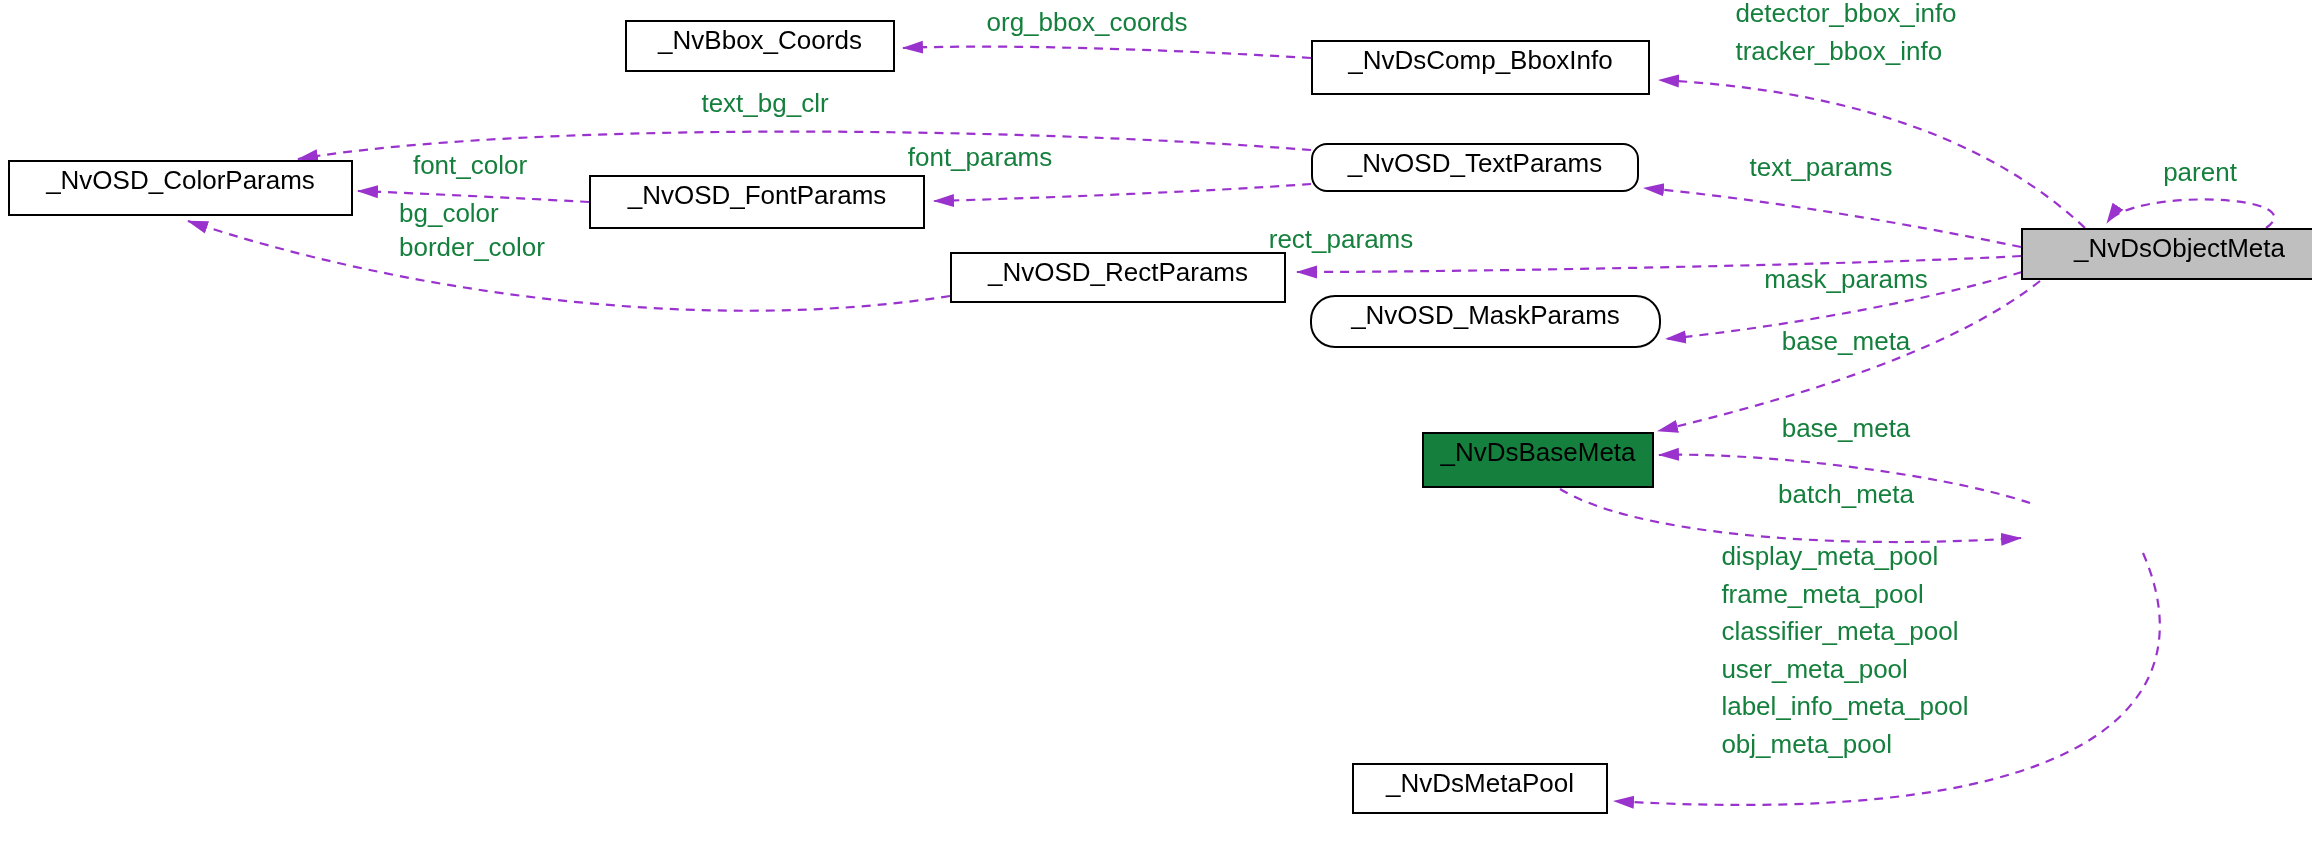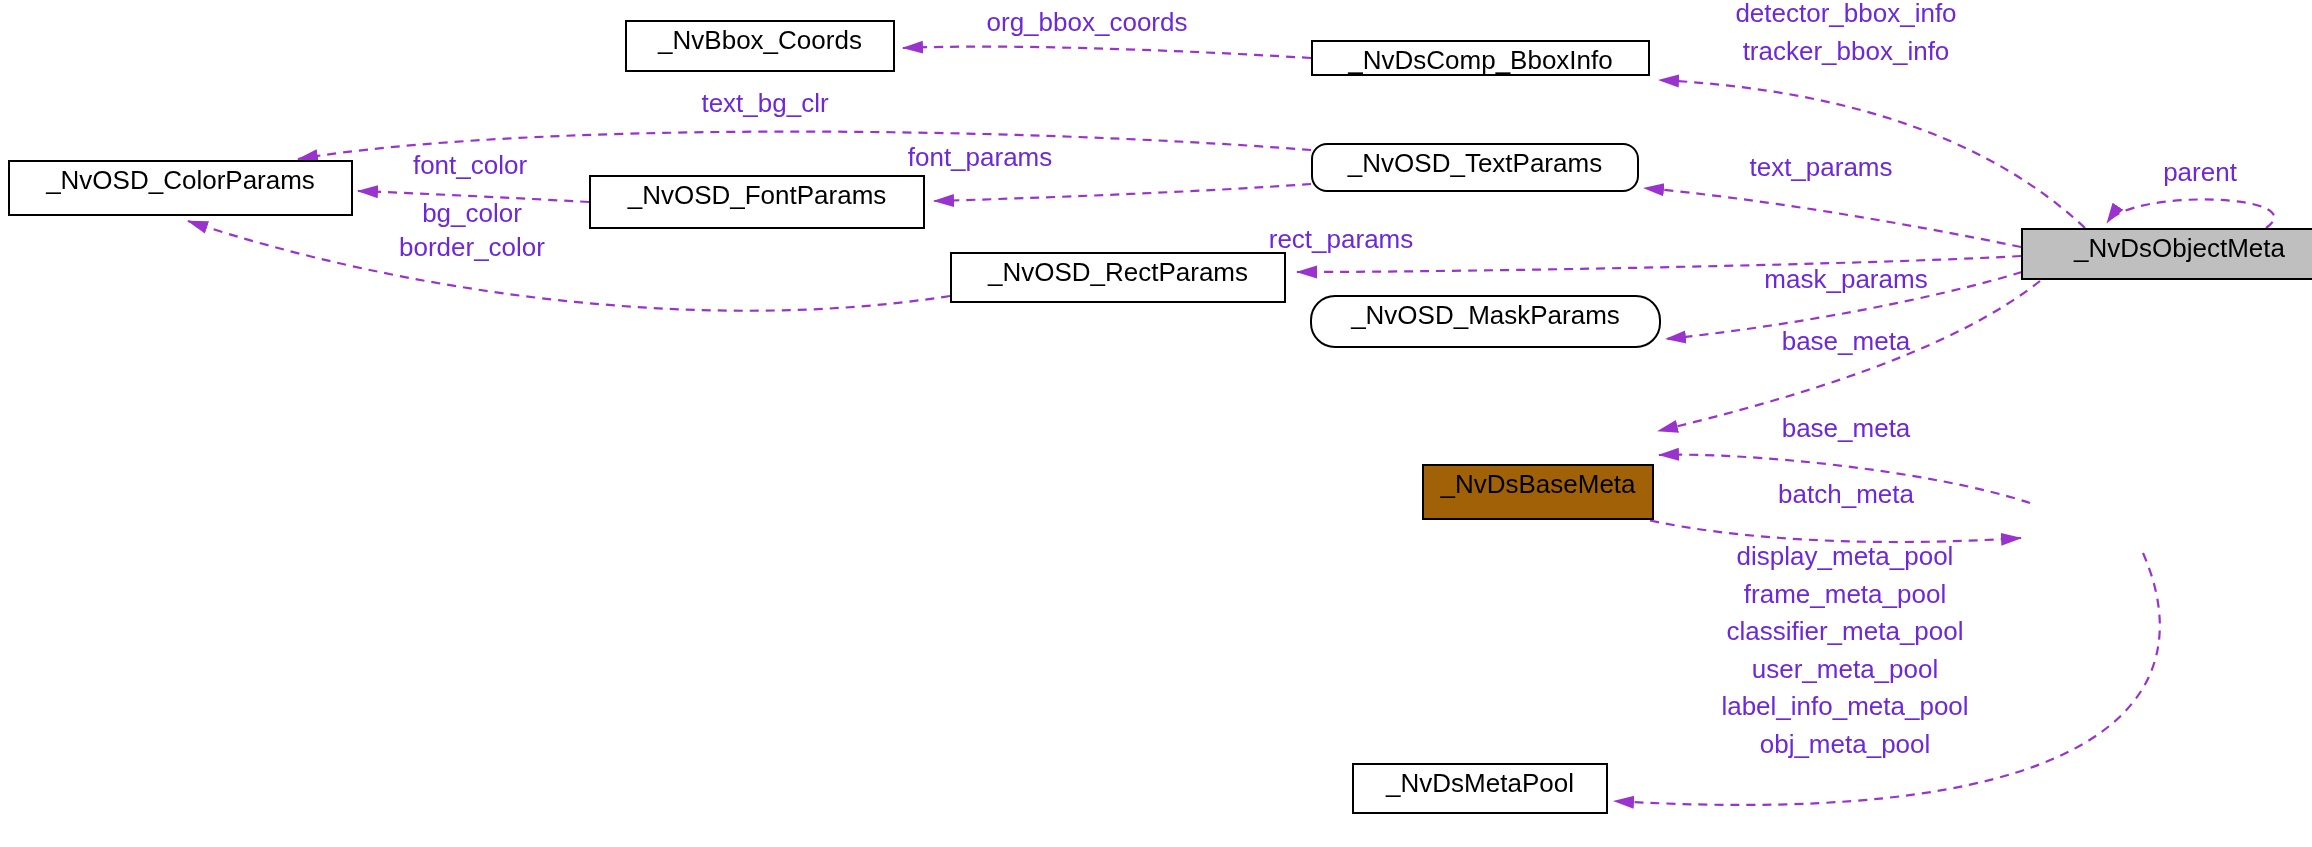--- a/index.html
+++ b/index.html
@@ -33,24 +33,24 @@
     display: flex;
     justify-content: center;
     align-items: flex-start;
     padding-top: 3px;
     white-space: nowrap;
   }
   .node.highlight { background: #bfbfbf; }
   .elabel {
     position: absolute;
     transform: translateX(-50%);
-    color: #6d28d9;
+    color: #15803d;
     font-size: 26px;
     line-height: 36px;
-    text-align: center;
+    text-align: left;
     white-space: pre-line;
   }
 </style>
 </head>
 <body style="background: rgb(255, 255, 255);">
 
 <div class="diagram" style="background: rgb(255, 255, 255);">
 
   <svg class="edges-layer" viewBox="0 0 2312 847" xmlns="http://www.w3.org/2000/svg">
     <defs>
@@ -71,24 +71,24 @@
     <path class="edge" marker-end="url(#arrow)" d="M 2040,281 C 1950,352 1795,398 1658,431" style="stroke: rgb(154, 50, 205);"></path>
     <path class="edge" marker-end="url(#arrow)" d="M 2030,503 C 1930,470 1745,452 1659,455" style="stroke: rgb(154, 50, 205);"></path>
     <path class="edge" marker-end="url(#arrow)" d="M 1560,489 C 1630,532 1820,551 2021,538" style="stroke: rgb(154, 50, 205);"></path>
     <path class="edge" marker-end="url(#arrow)" d="M 2143,553 C 2205,695 2110,830 1614,801" style="stroke: rgb(154, 50, 205);"></path>
   </svg>
 
   <div class="node" style="left: 8px; top: 160px; width: 345px; height: 56px; border-color: rgb(0, 0, 0); color: rgb(0, 0, 0); background: rgb(255, 255, 255);">_NvOSD_ColorParams</div>
   <div class="node" style="left: 625px; top: 20px; width: 270px; height: 52px; border-color: rgb(0, 0, 0); color: rgb(0, 0, 0); background: rgb(255, 255, 255);">_NvBbox_Coords</div>
   <div class="node" style="left: 589px; top: 175px; width: 336px; height: 54px; border-color: rgb(0, 0, 0); color: rgb(0, 0, 0); background: rgb(255, 255, 255);">_NvOSD_FontParams</div>
   <div class="node" style="left: 950px; top: 252px; width: 336px; height: 51px; border-color: rgb(0, 0, 0); color: rgb(0, 0, 0); background: rgb(255, 255, 255);">_NvOSD_RectParams</div>
-  <div class="node" style="left: 1311px; top: 40px; width: 339px; height: 36px; border-color: rgb(0, 0, 0); color: rgb(0, 0, 0); background: rgb(255, 255, 255);">_NvDsComp_BboxInfo</div>
+  <div class="node" style="left: 1311px; top: 40px; width: 339px; height: 55px; border-color: rgb(0, 0, 0); color: rgb(0, 0, 0); background: rgb(255, 255, 255);">_NvDsComp_BboxInfo</div>
   <div class="node" style="left: 1311px; top: 143px; width: 328px; height: 49px; border-color: rgb(0, 0, 0); color: rgb(0, 0, 0); background: rgb(255, 255, 255); border-radius: 16px;">_NvOSD_TextParams</div>
   <div class="node" style="left: 1310px; top: 295px; width: 351px; height: 53px; border-color: rgb(0, 0, 0); color: rgb(0, 0, 0); background: rgb(255, 255, 255); border-radius: 25px;">_NvOSD_MaskParams</div>
-  <div class="node" style="left: 1422px; top: 432px; width: 232px; height: 56px; border-color: rgb(0, 0, 0); color: rgb(0, 0, 0); background: #a16207; margin-top: 32px;">_NvDsBaseMeta</div>
+  <div class="node" style="left: 1422px; top: 432px; width: 232px; height: 56px; border-color: rgb(0, 0, 0); color: rgb(0, 0, 0); background: #15803d;">_NvDsBaseMeta</div>
   <div class="node highlight" style="left: 2021px; top: 228px; width: 317px; height: 52px; border-color: rgb(0, 0, 0); color: rgb(0, 0, 0); background: rgb(191, 191, 191);">_NvDsObjectMeta</div>
   <div class="node" style="left: 1352px; top: 763px; width: 256px; height: 51px; border-color: rgb(0, 0, 0); color: rgb(0, 0, 0); background: rgb(255, 255, 255);">_NvDsMetaPool</div>
 
   <div class="elabel" style="left:1087px; top:4px;">org_bbox_coords</div>
   <div class="elabel" style="left:1846px; top:-6px; line-height:38px;">detector_bbox_info
 tracker_bbox_info</div>
   <div class="elabel" style="left:765px;  top:85px;">text_bg_clr</div>
   <div class="elabel" style="left:980px;  top:139px;">font_params</div>
   <div class="elabel" style="left:470px;  top:147px;">font_color</div>
   <div class="elabel" style="left:472px;  top:196px; line-height:34px;">bg_color

